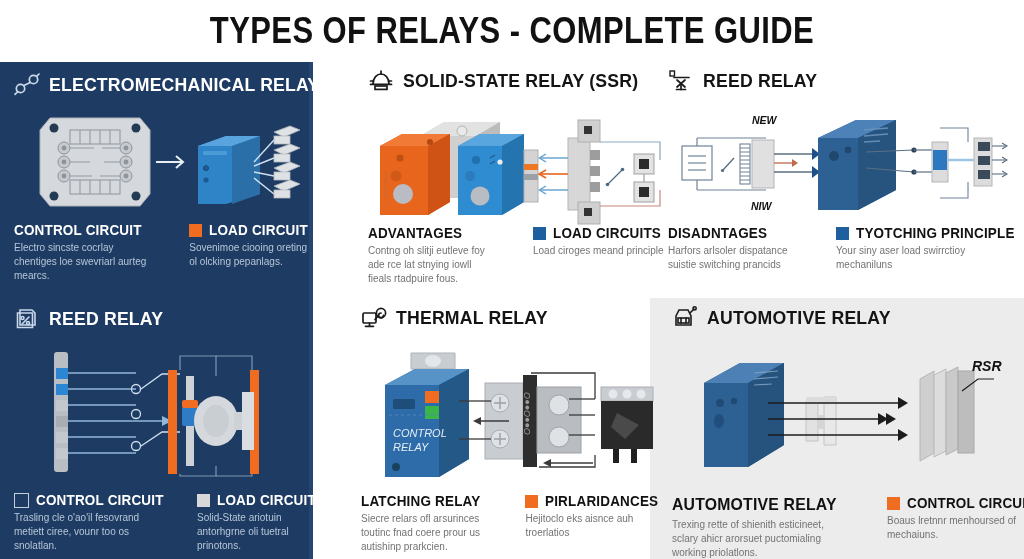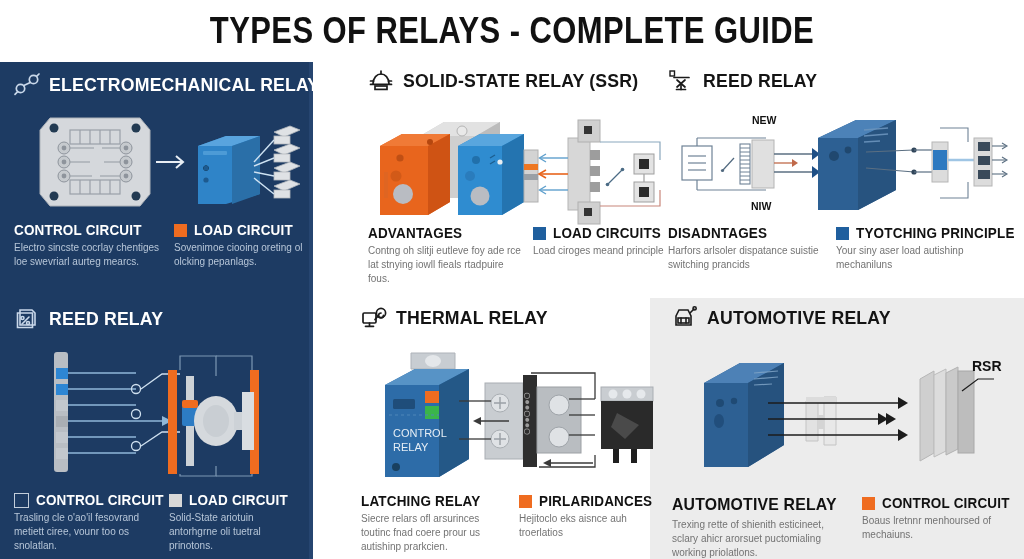--- a/index.html
+++ b/index.html
@@ -39,24 +39,24 @@
     font-weight:bold;font-size:19px;letter-spacing:0.2px;white-space:nowrap;
     transform:scaleX(0.93);transform-origin:left center;
   }
   .dark .panel-title{color:#ffffff;}
   .light .panel-title{color:#141414;}
   .icon{width:26px;height:24px;flex:0 0 26px;display:block;}
   .dark .icon{stroke:#c9d8ea;}
   .light .icon{stroke:#1b1b1b;}
 
   
-  .art{position:absolute;}
+  .art{position:absolute;font-style:italic;}
 
   
-  .legend{position:absolute;display:flex;}
+  .legend{position:absolute;display:flex;gap:28px;}
   .leg-col{box-sizing:border-box;}
   .leg-head{display:flex;align-items:center;gap:7px;margin-bottom:3px;}
   .swatch{width:13px;height:13px;flex:0 0 13px;display:block;}
   .leg-title{font-weight:bold;font-size:14.5px;letter-spacing:.2px;transform:scaleX(.93);transform-origin:left center;white-space:nowrap;}
   .dark .leg-title{color:#ffffff;}
   .light .leg-title{color:#111111;}
   .leg-body{font-size:10px;line-height:1.42;}
   .dark .leg-body{color:#b7c6d8;}
   .light .leg-body{color:#737373;}
 
@@ -420,21 +420,21 @@
         <div class="leg-head">
           <span class="leg-title">DISADNTAGES</span>
         </div>
         <div class="leg-body">Harfors arlsoler dispatance suistie switching prancids</div>
       </div>
       <div class="leg-col" style="width:172px;">
         <div class="leg-head">
           <span class="swatch" style="background:#1f5f9e"></span>
           <span class="leg-title">TYOTCHING PRINCIPLE</span>
         </div>
-        <div class="leg-body">Your siny aser load autishinp mechaniluns</div>
+        <div class="leg-body">Your siny aser load swirrctioy mechaniluns</div>
       </div>
     </div>
   </div>
 
   <div class="panel dark" style="left:14px;top:306px;width:290px;height:246px;">
 
     <div class="panel-head">
       <span class="icon">
         <svg viewBox="0 0 26 24" fill="none" stroke-width="1.6" stroke-linecap="round">
           <path d="M6 4 H18 L21 7 V19 H6 Z"></path>

